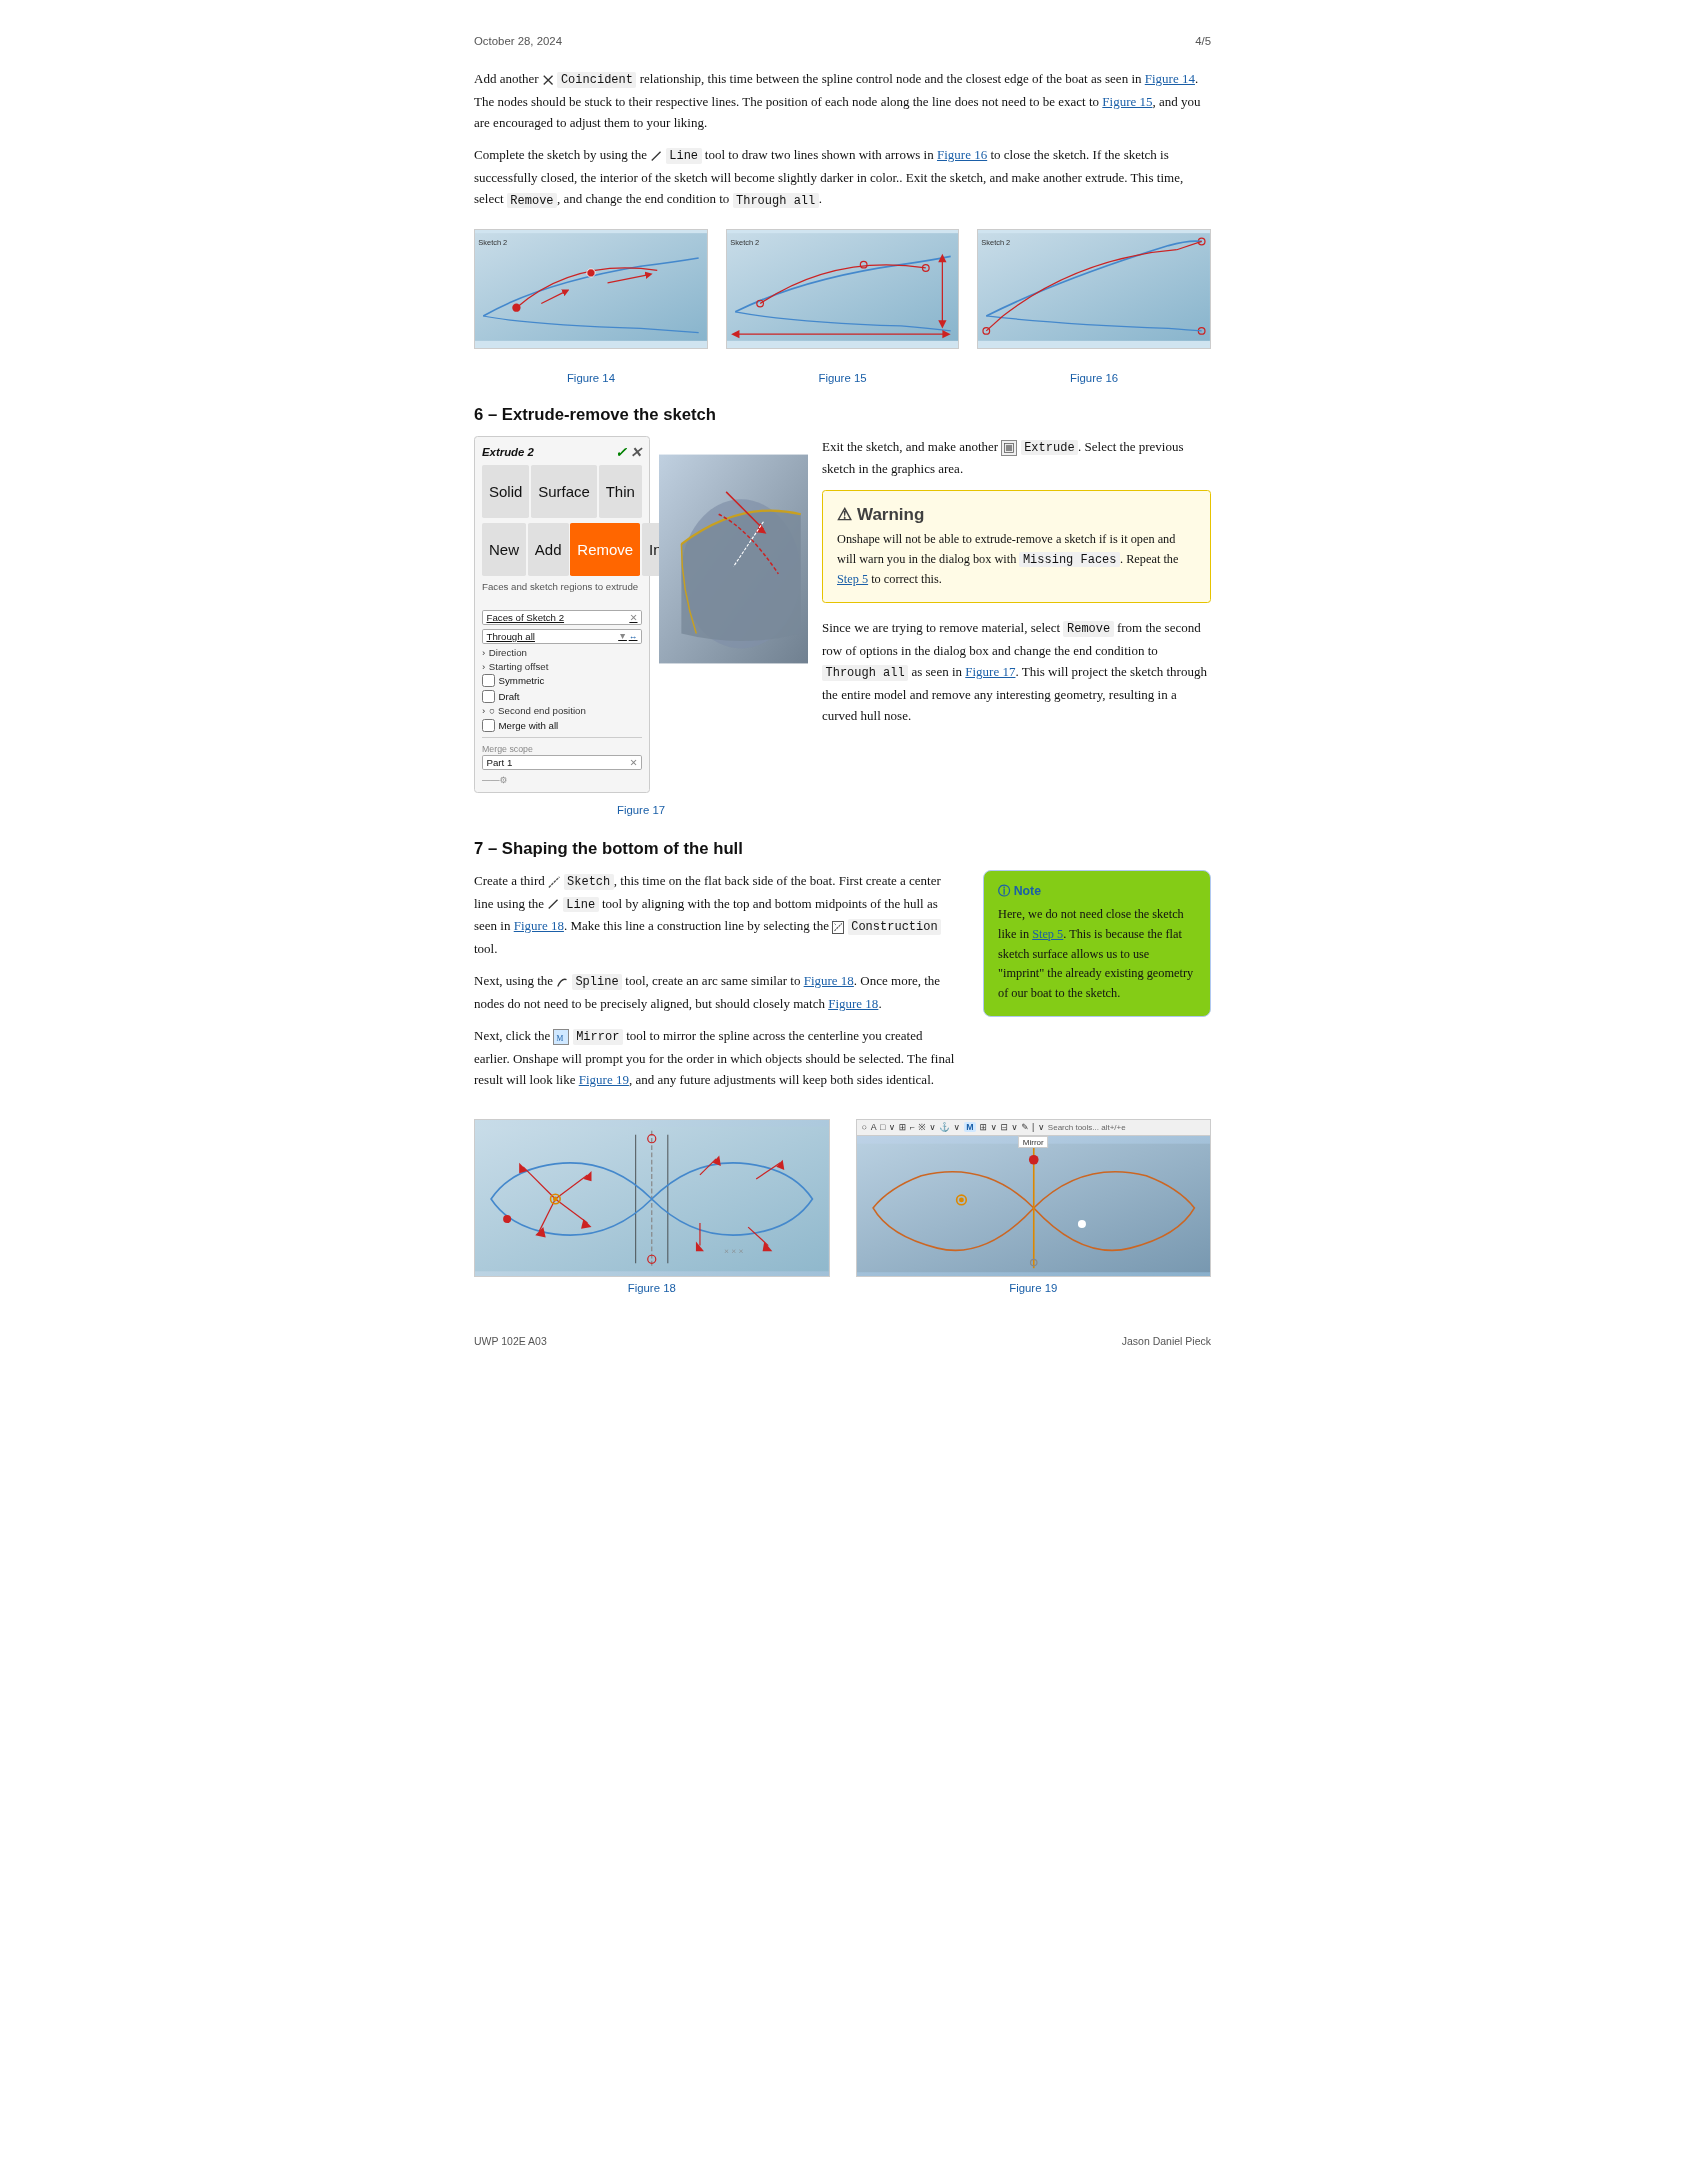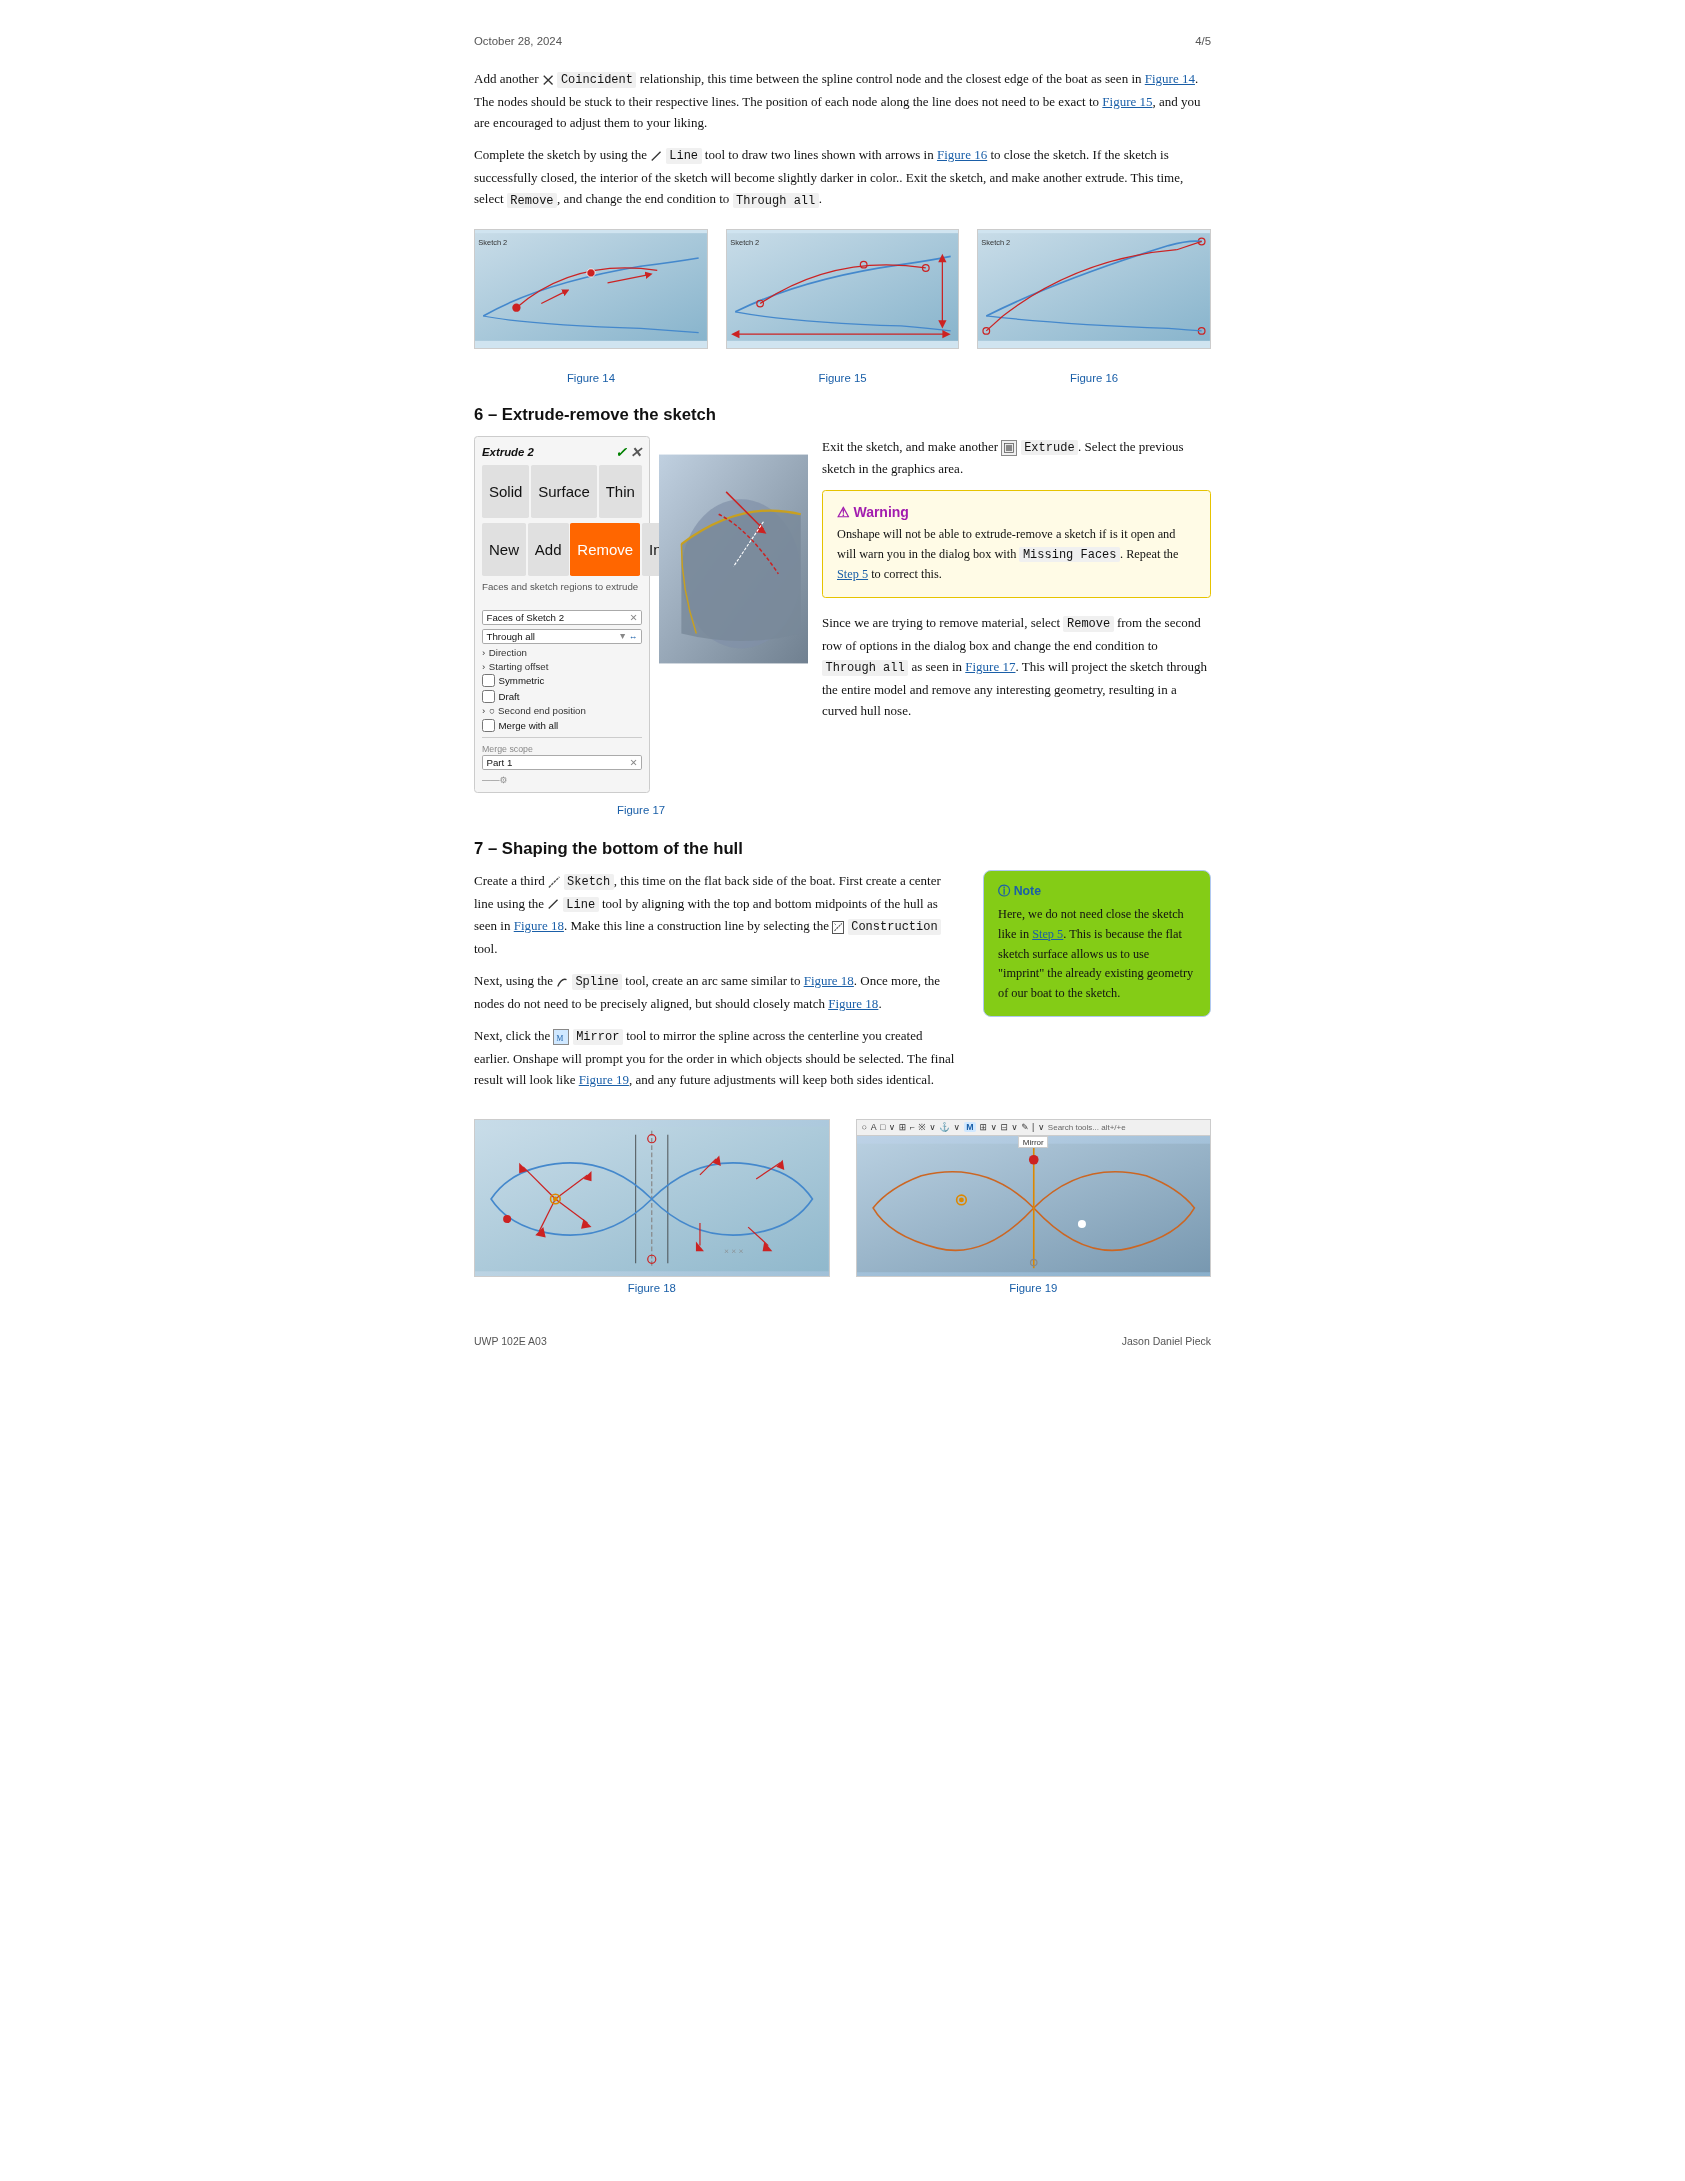--- a/index.html
+++ b/index.html
@@ -65,23 +65,23 @@
     .warning-box {
       background: #fffbe6;
       border: 0.9px solid #e6c300;
       border-radius: 3.5px;
       padding: 12.3px 14px;
       margin-bottom: 14px;
     }
     .warning-box .box-title {
       font-family: Arial, sans-serif;
       font-weight: bold;
-      color: #a21caf;
+      color: #404040;
       margin-bottom: 5.3px;
-      font-size: 14px;
+      font-size: 17px;
     }
     .note-box {
       background: #84cc16;
       border: 0.9px solid #b0c8f0;
       border-radius: 8px;
       padding: 12.3px 14px;
       margin-bottom: 14px;
     }
     .note-box .box-title {
       font-family: Arial, sans-serif;
@@ -134,20 +134,21 @@
     }
     .dialog-label { color: #555; margin-bottom: 18px; }
     .dialog-value {
       background: white;
       border: 0.9px solid #aaa;
       padding: 0.9px 3.5px;
       border-radius: 1.8px;
       display: flex;
       justify-content: space-between;
       align-items: center;
+      text-decoration: underline;
     }
     .dialog-checkbox-row {
       display: flex;
       align-items: center;
       gap: 3.5px;
       margin-bottom: 2.6px;
       font-size: 9.7px;
     }
     .dialog-expandable {
       display: flex;

